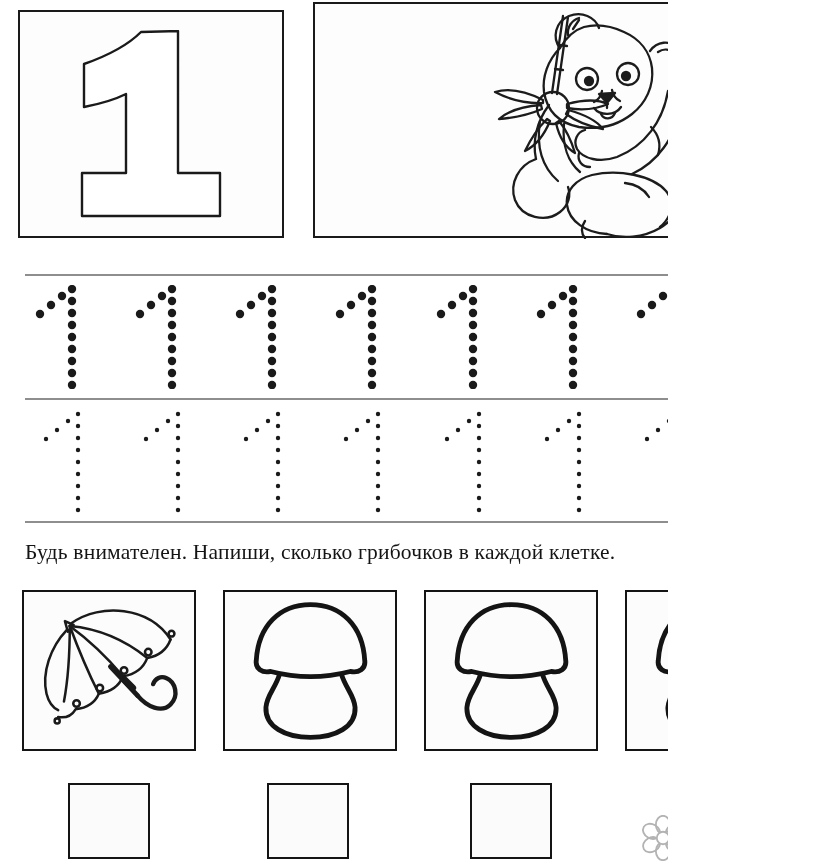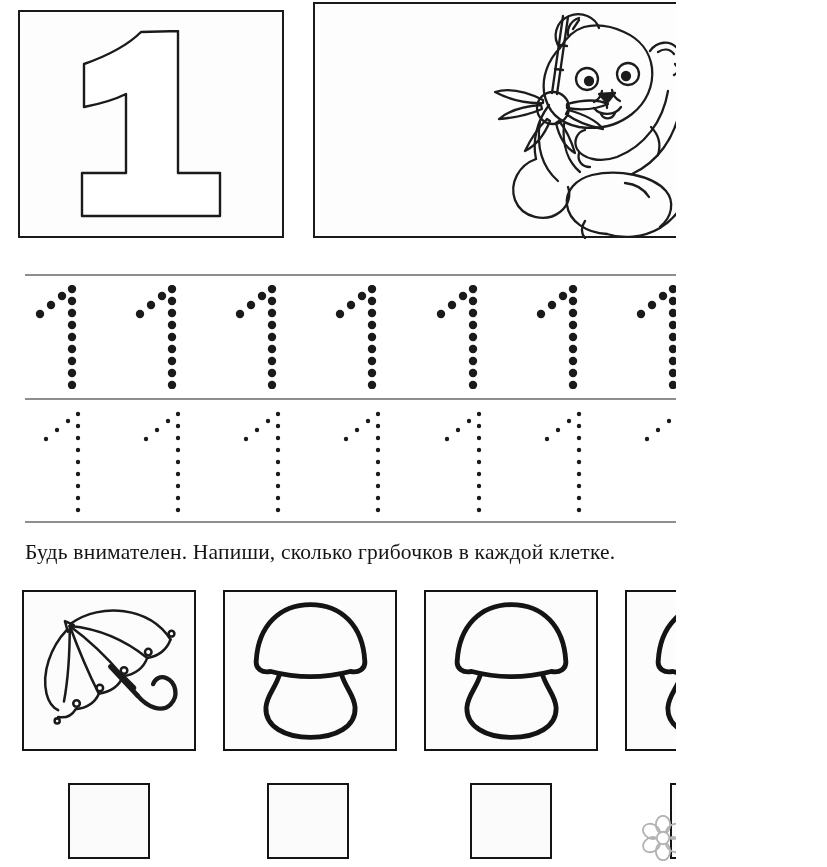--- a/index.html
+++ b/index.html
@@ -1,18 +1,18 @@
 <!DOCTYPE html>
 <html><head>
 <meta charset="utf-8">
 <style>
   html,body{margin:0;padding:0;background:#ffffff;}
   .page{
     position:relative;width:668px;height:867px;background:#ffffff;
-    overflow:hidden;font-family:"Liberation Serif",serif;padding-left:8px;
+    overflow:hidden;font-family:"Liberation Serif",serif;
   }
   .card{
     position:absolute;background:#fdfdfd;border:2px solid #1a1a1a;
     box-sizing:border-box;display:flex;align-items:center;justify-content:center;
   }
   .number-card{left:18px;top:10px;width:266px;height:228px;}
   .panda-card{left:313px;top:2px;width:499px;height:236px;}
   .panda-card svg{position:absolute;left:140px;top:3px;}
   .rule{position:absolute;left:25px;width:783px;height:2px;background:#8e8e8e;}
   #rule1{top:274px}

